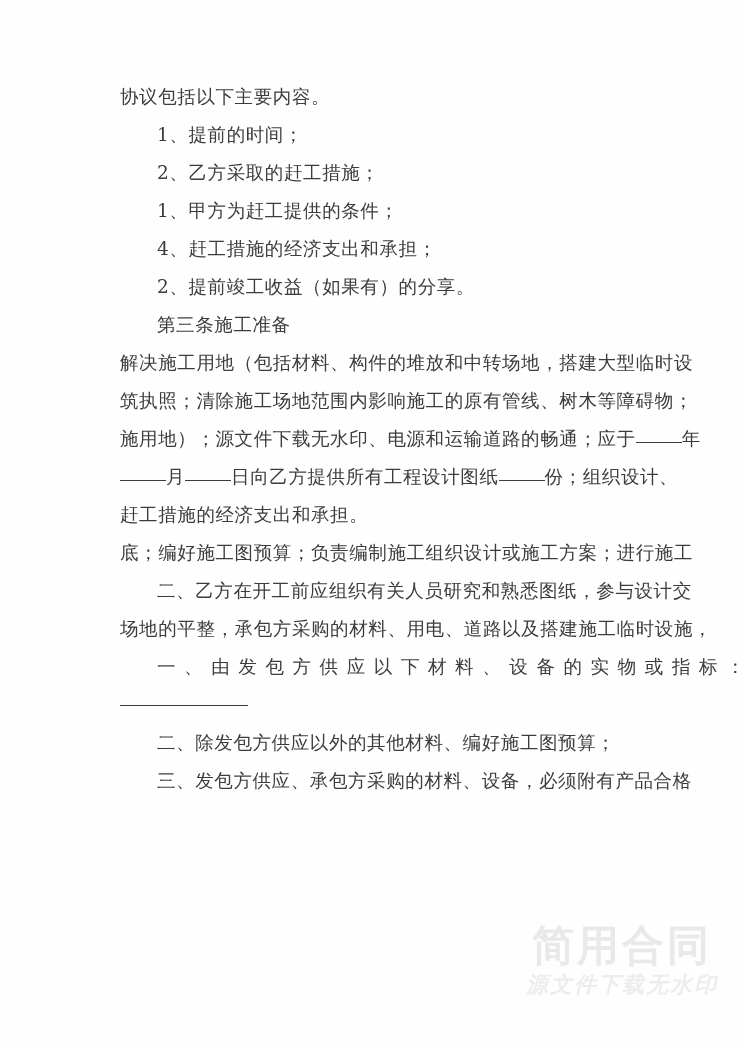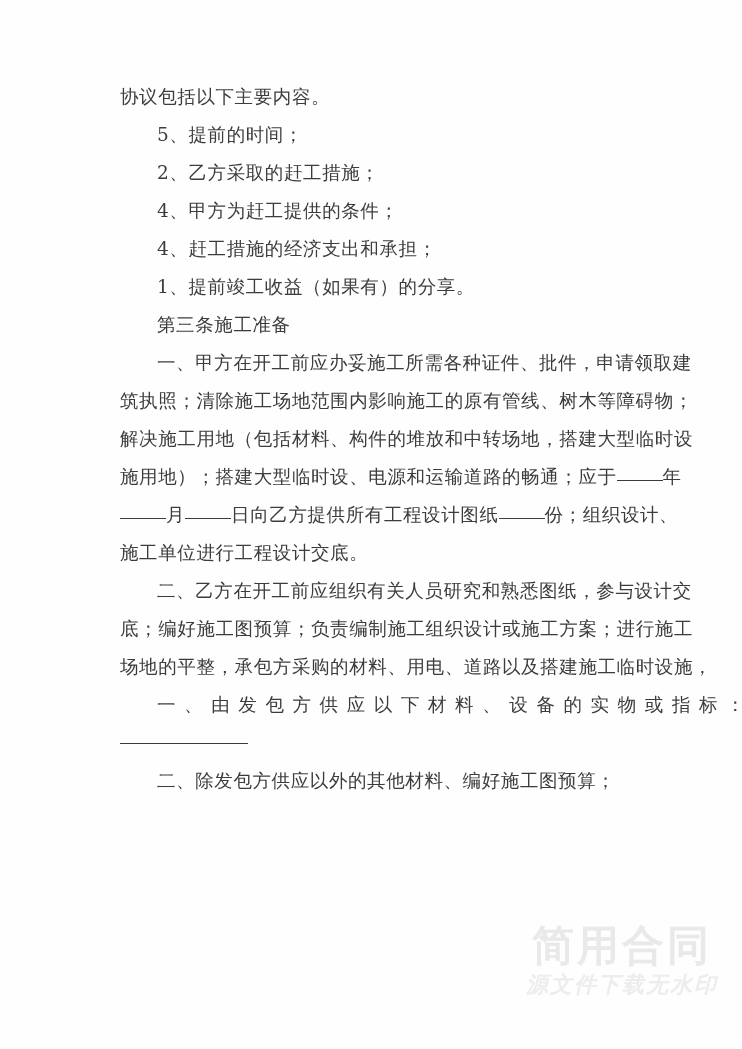--- a/index.html
+++ b/index.html
@@ -102,50 +102,50 @@
 </style>
 </head>
 <body>
 
 <div class="page">
 
   <div class="doc-body">
 
     <div class="line flush">协议包括以下主要内容。</div>
 
-    <div class="line indent2">5、提前的时间；</div>
+    <div class="line indent2">1、提前的时间；</div>
     <div class="line indent2">2、乙方采取的赶工措施；</div>
-    <div class="line indent2">4、甲方为赶工提供的条件；</div>
+    <div class="line indent2">1、甲方为赶工提供的条件；</div>
     <div class="line indent2">4、赶工措施的经济支出和承担；</div>
-    <div class="line indent2">1、提前竣工收益（如果有）的分享。</div>
+    <div class="line indent2">2、提前竣工收益（如果有）的分享。</div>
 
     <div class="line indent2">第三条施工准备</div>
 
-    <div class="line indent2">一、甲方在开工前应办妥施工所需各种证件、批件，申请领取建</div>
+    <div class="line flush">解决施工用地（包括材料、构件的堆放和中转场地，搭建大型临时设</div>
     <div class="line flush">筑执照；清除施工场地范围内影响施工的原有管线、树木等障碍物；</div>
-    <div class="line flush">解决施工用地（包括材料、构件的堆放和中转场地，搭建大型临时设</div>
 
-    <div class="line flush"><span>施用地）；搭建大型临时设、电源和运输道路的畅通；应于</span><span class="blank w-sm"></span><span>年</span></div>
+    <div class="line flush"><span>施用地）；源文件下载无水印、电源和运输道路的畅通；应于</span><span class="blank w-sm"></span><span>年</span></div>
 
     <div class="line flush"><span class="blank w-sm"></span><span>月</span><span class="blank w-sm"></span><span>日向乙方提供所有工程设计图纸</span><span class="blank w-sm"></span><span>份；组织设计、</span></div>
 
-    <div class="line flush">施工单位进行工程设计交底。</div>
+    <div class="line flush">赶工措施的经济支出和承担。</div>
 
+    <div class="line flush">底；编好施工图预算；负责编制施工组织设计或施工方案；进行施工</div>
     <div class="line indent2">二、乙方在开工前应组织有关人员研究和熟悉图纸，参与设计交</div>
-    <div class="line flush">底；编好施工图预算；负责编制施工组织设计或施工方案；进行施工</div>
     <div class="line flush">场地的平整，承包方采购的材料、用电、道路以及搭建施工临时设施，</div>
 
 
     <div class="line spread">一、由发包方供应以下材料、设备的实物或指标：</div>
 
     <div class="rule-line">
         <i></i>
       </div>
 
     <div class="line indent2">二、除发包方供应以外的其他材料、编好施工图预算；</div>
+    <div class="line indent2">三、发包方供应、承包方采购的材料、设备，必须附有产品合格</div>
 
   </div>
 
   <div class="watermark">
     <div class="wm-main">简用合同</div>
     <div class="wm-sub">源文件下载无水印</div>
   </div>
 
 </div>
 

